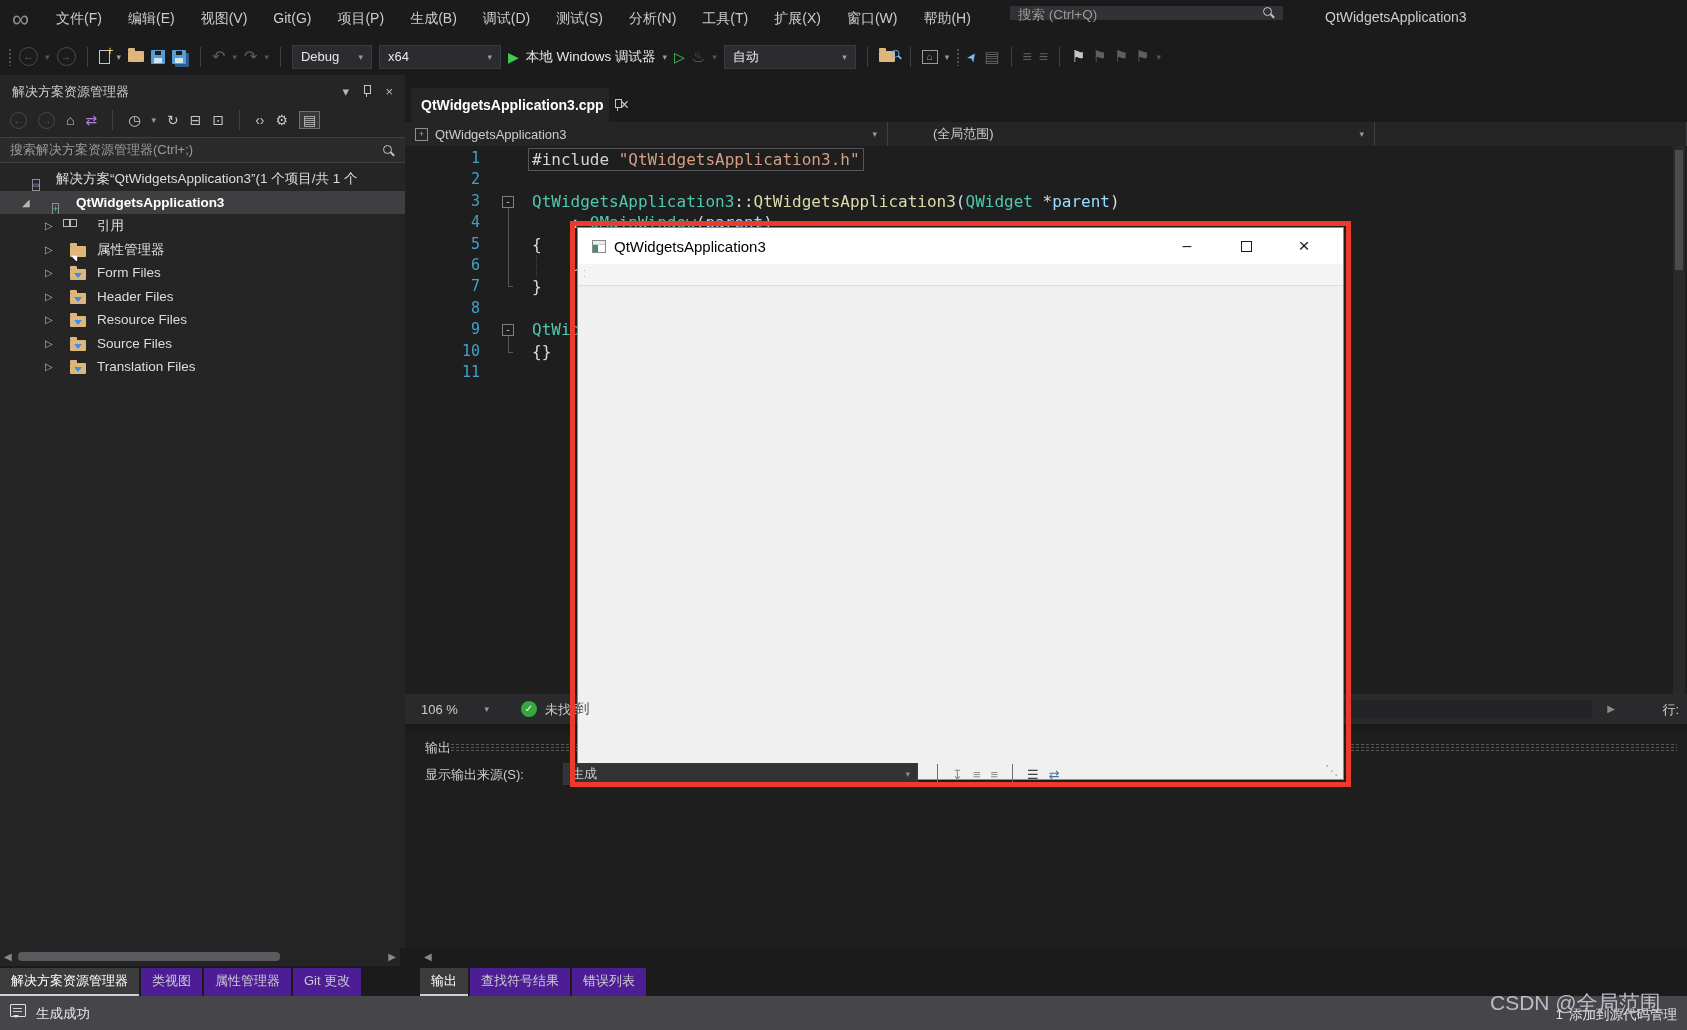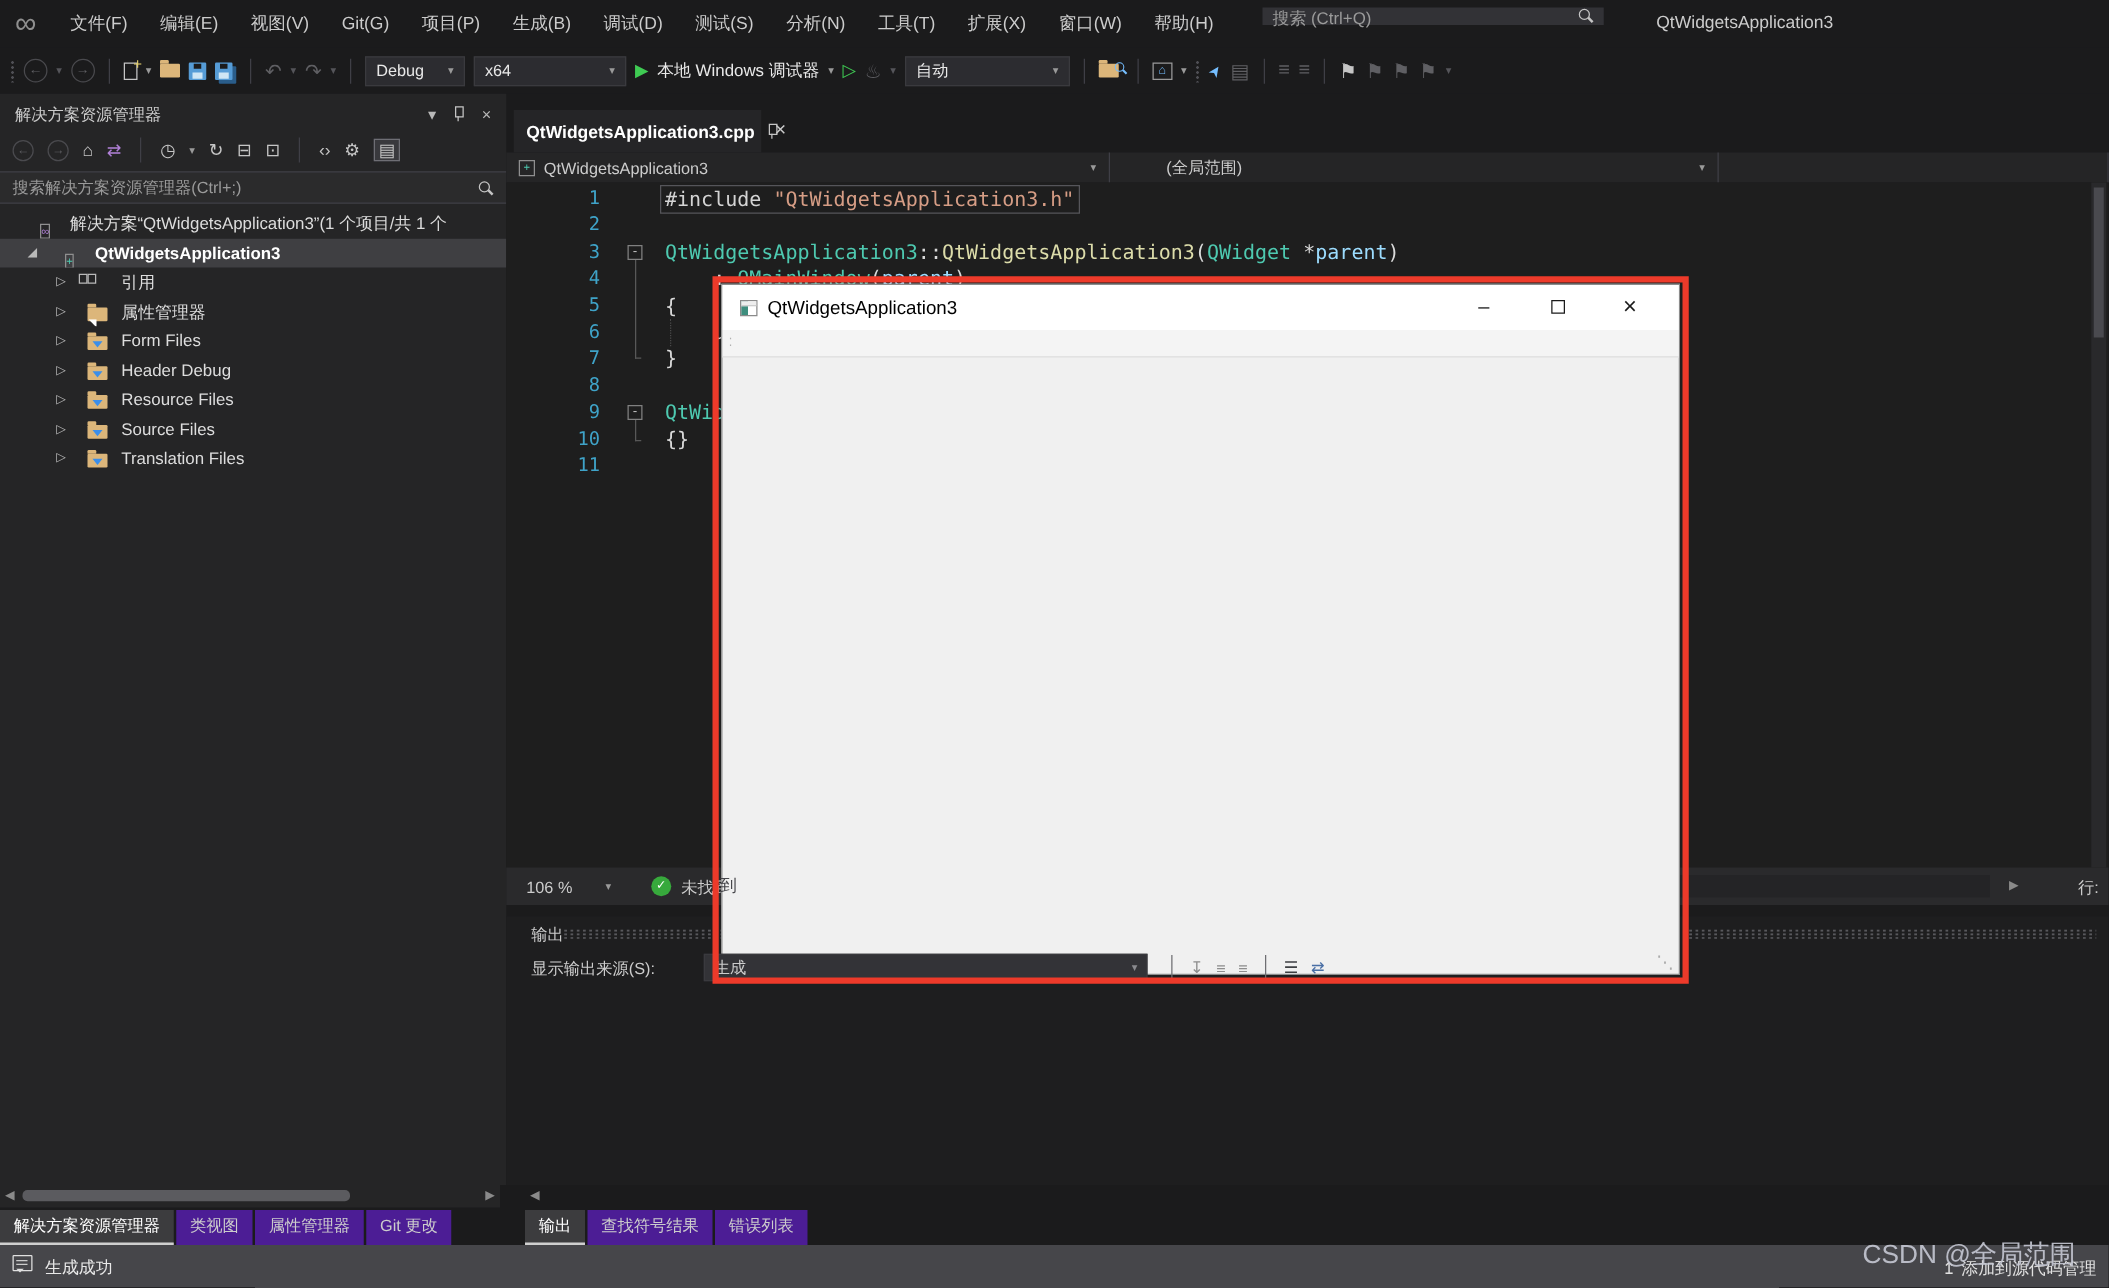--- a/index.html
+++ b/index.html
@@ -289,21 +289,21 @@
         <span class="tico folder-ic" style="left: 70px; top: 8px;">
           <span class="funnel"></span>
         </span>
         <span class="tlabel" style="left: 97px;">Form Files</span>
       </div>
       <div class="trow">
         <span class="texp" style="left: 45px;">▷</span>
         <span class="tico folder-ic" style="left: 70px; top: 8px;">
           <span class="funnel"></span>
         </span>
-        <span class="tlabel" style="left: 97px;">Header Debug</span>
+        <span class="tlabel" style="left: 97px;">Header Files</span>
       </div>
       <div class="trow">
         <span class="texp" style="left: 45px;">▷</span>
         <span class="tico folder-ic" style="left: 70px; top: 8px;">
           <span class="funnel"></span>
         </span>
         <span class="tlabel" style="left: 97px;">Resource Files</span>
       </div>
       <div class="trow">
         <span class="texp" style="left: 45px;">▷</span>

